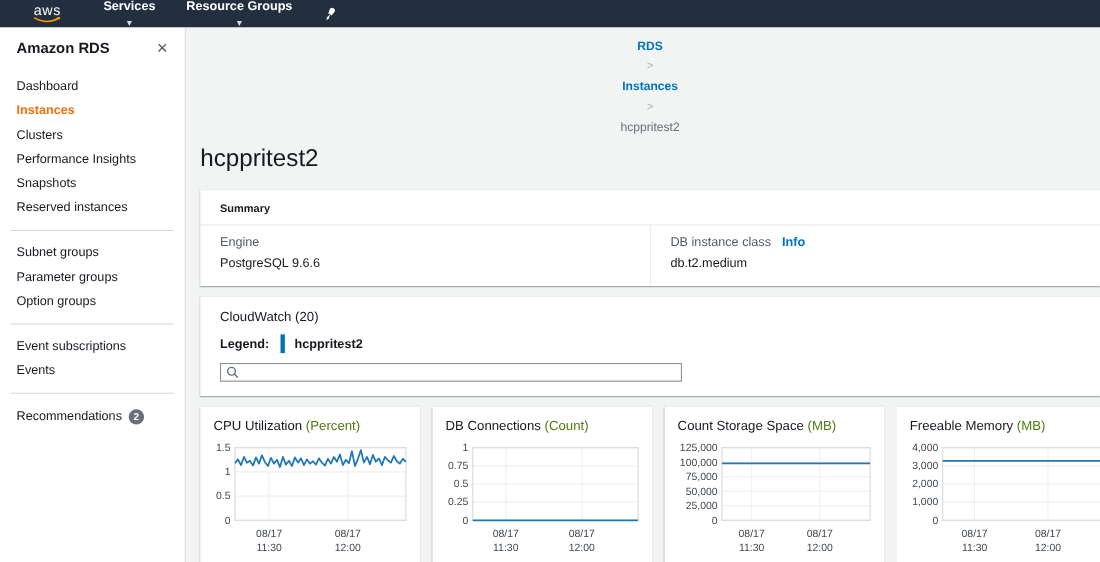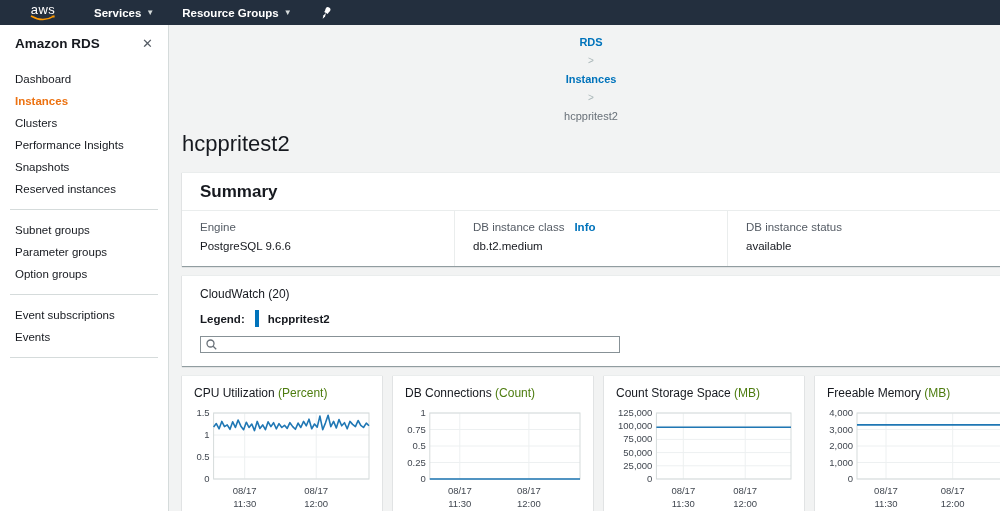--- a/index.html
+++ b/index.html
@@ -5,21 +5,21 @@
   * { box-sizing: border-box; margin: 0; padding: 0; }
   html,body { width:1000px; height:511px; overflow:hidden; background:#f2f3f3;
     font-family:"Liberation Sans", sans-serif; color:#16191f; font-size:12px; }
 
   
   .topbar { height:25px; background:#232f3e; display:flex; align-items:center;
     padding-left:30px; color:#fff; }
   .aws-logo { display:flex; flex-direction:column; align-items:center; margin-right:38px; cursor:pointer; }
   .aws-logo .logo-text { font-weight:normal; font-size:13px; line-height:11px; letter-spacing:.5px; }
   .topnav-item { display:flex; align-items:center; gap:5px; margin-right:28px;
-    font-size:11.5px; font-weight:bold; cursor:pointer; }
+    font-size:11.5px; font-weight:bold; cursor:pointer;flex-direction:column; }
   .caret { font-size:8px; color:#d5dbdb; }
   .pin { display:flex; align-items:center; cursor:pointer; }
 
   
   .layout { display:flex; height:486px;justify-content:space-between; }
 
   
   .sidebar { width:169px; background:#fff; border-right:1px solid #d5dbdb; flex:none; }
   .sidebar-header { display:flex; justify-content:space-between; align-items:center;
     padding:11px 15px 10px 15px; }
@@ -35,21 +35,21 @@
   
   .main { flex:1; background:#f2f3f3; padding:11px 0 0 13px; overflow:hidden; }
   .breadcrumb { font-size:11px; color:#687078; display:flex; gap:7px; align-items:center;flex-direction:column; }
   .breadcrumb .bc-link { color:#0073bb; font-weight:bold; cursor:pointer; }
   .breadcrumb .bc-sep { color:#aab7b8; font-size:10px; }
   .page-title { font-size:22px; font-weight:500; margin:9px 0 15px 0; }
 
   .card { background:#fff; border-top:1px solid #eaeded;
     box-shadow:0 1px 1px 0 rgba(0,28,36,.4); margin-bottom:9px; }
   .card-header { padding:9px 18px 8px 18px; border-bottom:1px solid #eaeded; }
-  .card-header .hd { font-weight:bold; font-size:17px; }
+  .card-header .hd { font-weight:bold; font-size:10px; }
 
   .fields-row { display:flex; }
   .field-col { padding:10px 18px 14px 18px; border-right:1px solid #eaeded; }
   .field-col:last-child { border-right:none; }
   .field-label { color:#545b64; font-size:11.5px; margin-bottom:7px; display:flex; gap:10px; }
   .field-value { color:#16191f; font-size:11.5px; }
   .info-link { color:#0073bb; font-weight:bold; cursor:pointer; }
   .summary-row .field-col { flex:1 1 0; }
   .connect-row .col-endpoint { flex:3.45 1 0; }
   .connect-row .col-port { flex:1 1 0; }
@@ -148,20 +148,26 @@
         <div class="nav-divider"></div>
         <div class="nav-group">
           <div class="nav-item">
             <span>Event subscriptions</span>
           </div>
           <div class="nav-item">
             <span>Events</span>
           </div>
         </div>
         <div class="nav-divider"></div>
+        <div class="nav-group">
+          <div class="nav-item">
+            <span>Recommendations</span>
+            <span class="nav-badge">2</span>
+          </div>
+        </div>
       </div>
   </div>
 
   <div class="main">
     <div class="breadcrumb" id="breadcrumb">
         <span class="bc-link">RDS</span>
         <span class="bc-sep">&gt;</span>
         <span class="bc-link">Instances</span>
         <span class="bc-sep">&gt;</span>
         <span class="bc-current">hcppritest2</span>
@@ -178,26 +184,20 @@
               <span>Engine</span>
             </div>
             <div class="field-value">PostgreSQL 9.6.6</div>
           </div>
           <div class="field-col ">
             <div class="field-label">
               <span>DB instance class</span>
               <span class="info-link">Info</span>
             </div>
             <div class="field-value">db.t2.medium</div>
-          </div>
-          <div class="field-col ">
-            <div class="field-label">
-              <span>DB instance status</span>
-            </div>
-            <div class="field-value">available</div>
           </div>
         </div>
     </div>
 
     <div class="card cw-card">
       <div class="cw-title">
         <span class="hd">CloudWatch</span>
         <span class="hd-count">(20)</span>
       </div>
       <div class="cw-legend">

